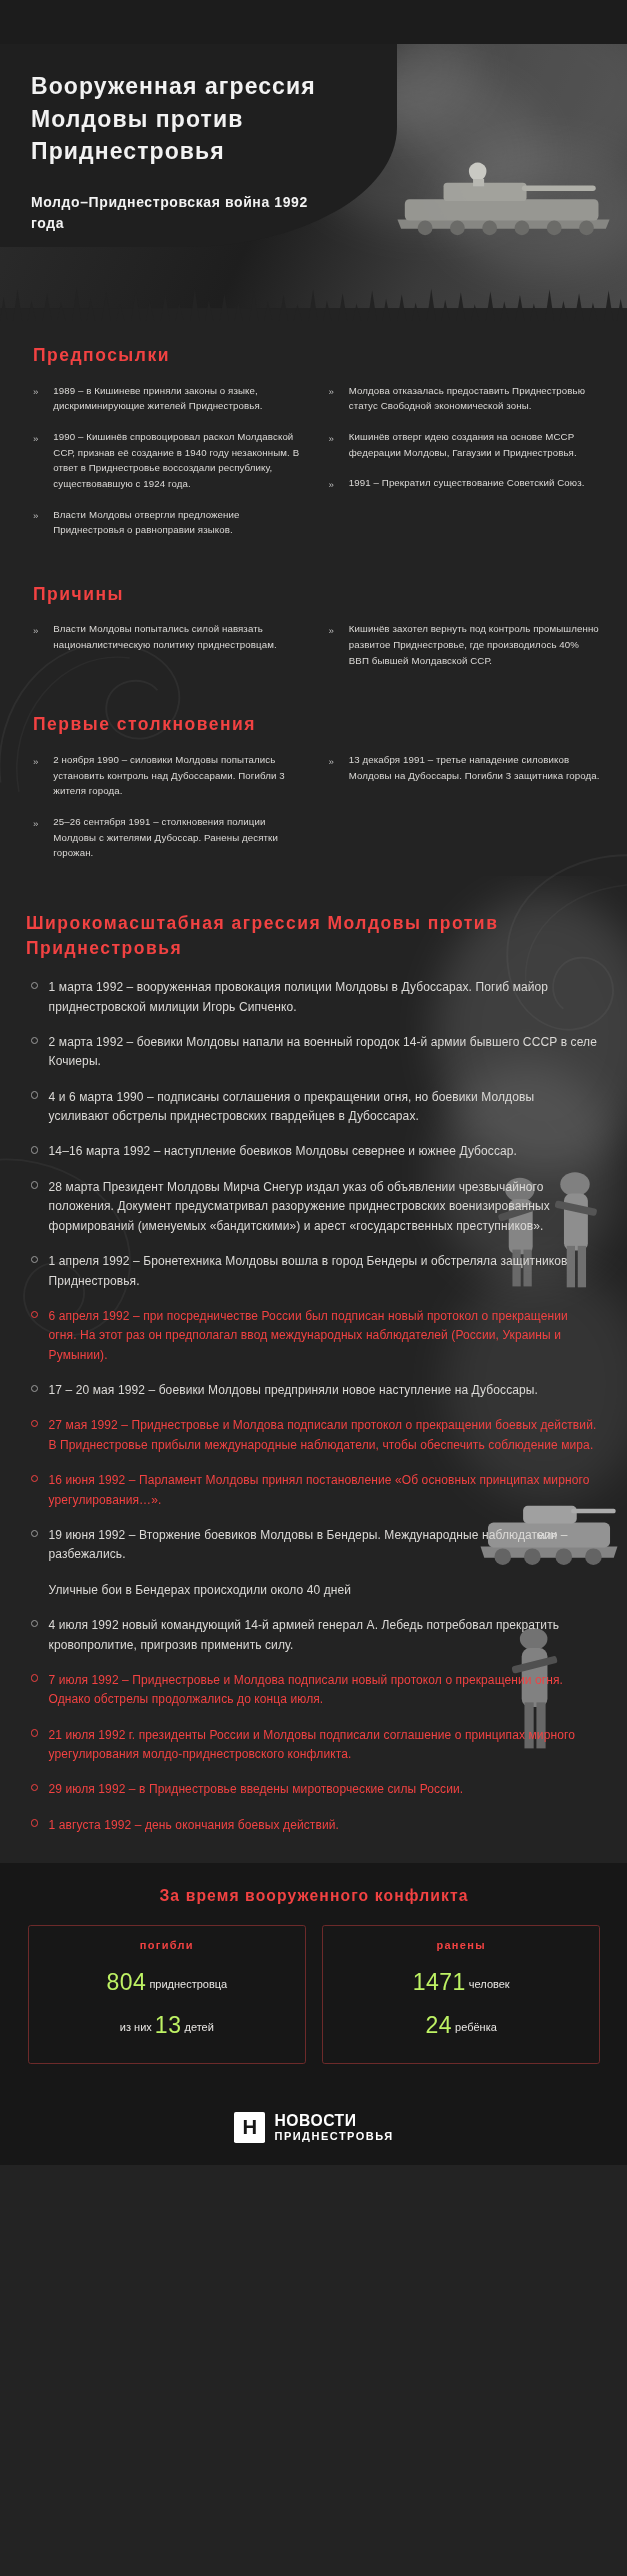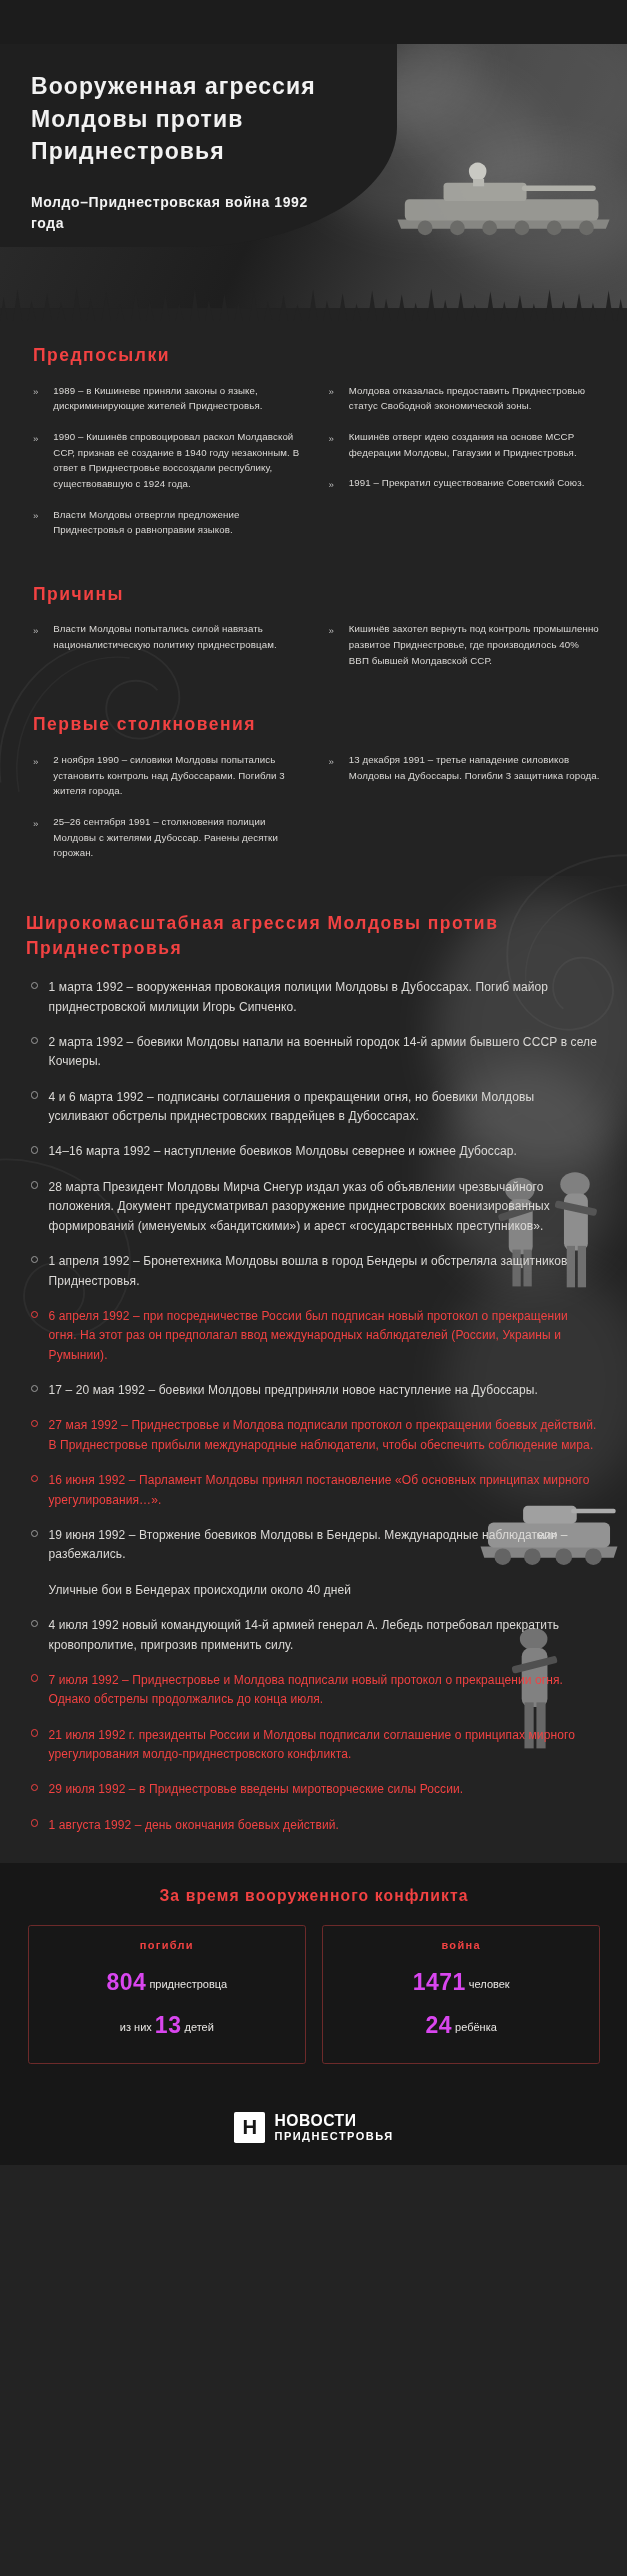--- a/index.html
+++ b/index.html
@@ -191,22 +191,22 @@
   .stat-label {
     color: #f24242;
     font-size: 11px;
     font-weight: bold;
     letter-spacing: 1.3px;
     margin-bottom: 9.2px;
   }
   .stat-line { font-size: 11px; color: #e8e6e3; line-height: 1.9; }
   .stat-line .num {
     font-size: 23px;
-    font-weight: bold;
-    color: #d946ef;
+    font-weight: normal;
+    color: #bef264;
     letter-spacing: 0.5px;
     vertical-align: -1.8px;
   }
 
   .logo-wrap {
     display: flex;
     align-items: center;
     justify-content: center;
     gap: 9.2px;
     padding: 24px 0 22px 0;
@@ -450,21 +450,21 @@
         <div class="bigitem">
           <span class="dot"></span>
           <span class="txt">1 марта 1992 – вооруженная провокация полиции Молдовы в Дубоссарах. Погиб майор приднестровской милиции Игорь Сипченко.</span>
         </div>
         <div class="bigitem">
           <span class="dot"></span>
           <span class="txt">2 марта 1992 – боевики Молдовы напали на военный городок 14-й армии бывшего СССР в селе Кочиеры.</span>
         </div>
         <div class="bigitem">
           <span class="dot"></span>
-          <span class="txt">4 и 6 марта 1992 – подписаны соглашения о прекращении огня, но боевики Молдовы усиливают обстрелы приднестровских гвардейцев в Дубоссарах.</span>
+          <span class="txt">4 и 6 марта 1990 – подписаны соглашения о прекращении огня, но боевики Молдовы усиливают обстрелы приднестровских гвардейцев в Дубоссарах.</span>
         </div>
         <div class="bigitem">
           <span class="dot"></span>
           <span class="txt">14–16 марта 1992 – наступление боевиков Молдовы севернее и южнее Дубоссар.</span>
         </div>
         <div class="bigitem">
           <span class="dot"></span>
           <span class="txt">28 марта Президент Молдовы Мирча Снегур издал указ об объявлении чрезвычайного положения. Документ предусматривал разоружение приднестровских военизированных формирований (именуемых «бандитскими») и арест «государственных преступников».</span>
         </div>
         <div class="bigitem">
@@ -530,21 +530,21 @@
             <span>приднестровца</span>
           </div>
           <div class="stat-line">
             <span>из  них</span>
             <span class="num">13</span>
             <span>детей</span>
           </div>
         </div>
 
         <div class="stat-box">
-          <div class="stat-label">война</div>
+          <div class="stat-label">ранены</div>
           <div class="stat-line">
             <span class="num">1471</span>
             <span>человек</span>
           </div>
           <div class="stat-line">
             <span class="num">24</span>
             <span>ребёнка</span>
           </div>
         </div>
 

